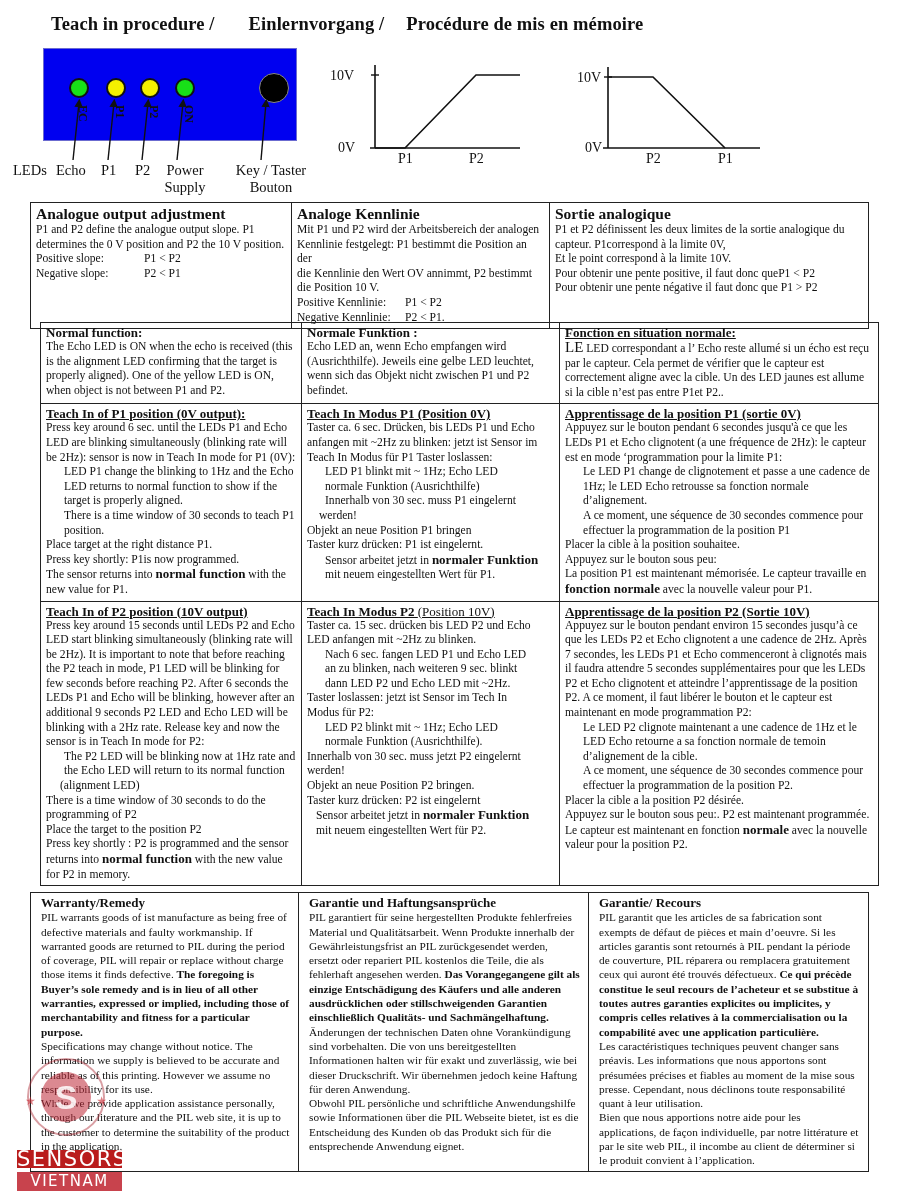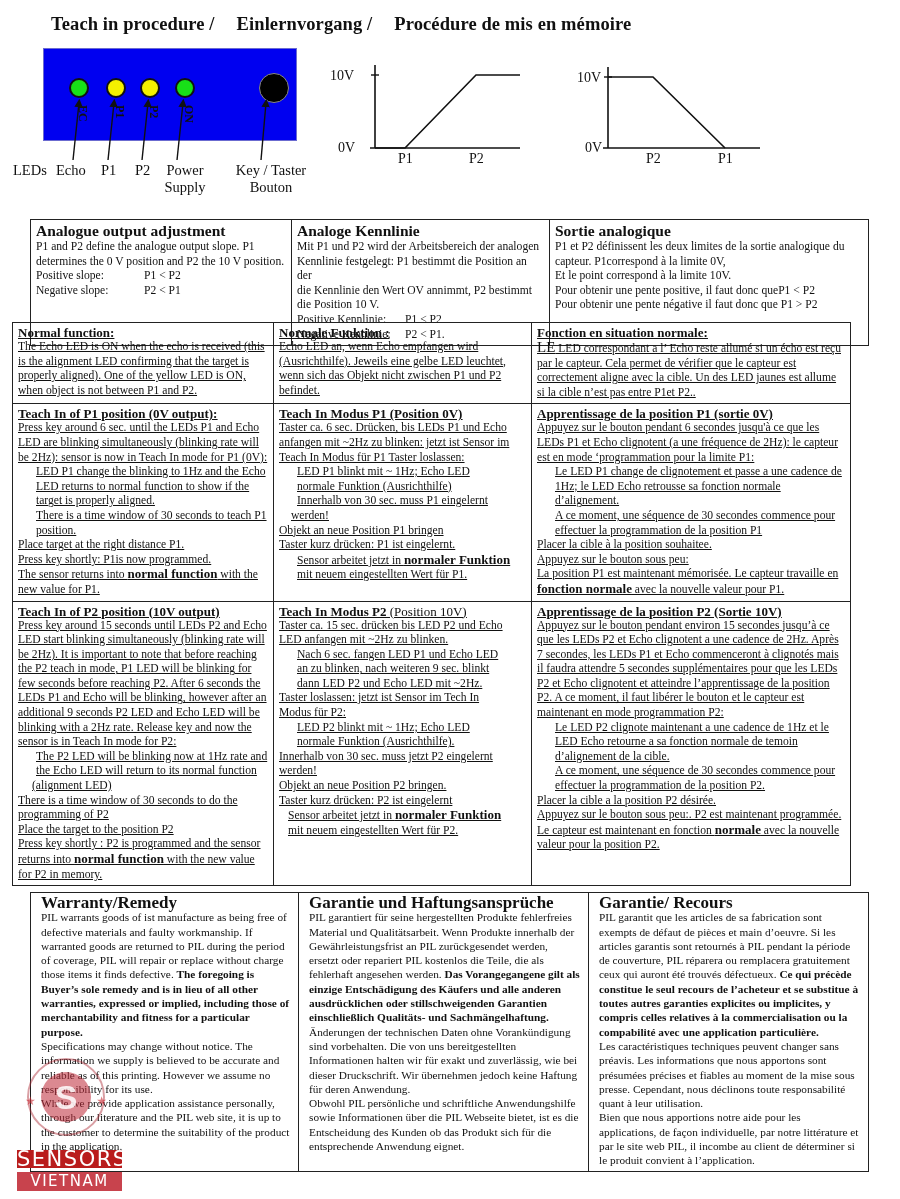--- a/index.html
+++ b/index.html
@@ -1,21 +1,21 @@
 <!DOCTYPE html>
 <html><head>
 <meta charset="utf-8">
 <style>
   * { box-sizing: border-box; margin: 0; padding: 0; }
   html, body { width: 900px; height: 1199px; background: #ffffff; overflow: hidden; }
   body { position: relative; font-family: "Liberation Serif", "DejaVu Serif", serif; color: #111; }
 
   .title { position: absolute; left: 43px; top: 14px; font-size: 18.5px; font-weight: bold; white-space: pre; letter-spacing: 0.1px; }
   .title span { display: inline-block; margin-left: 8px; }
-  .title .t2 { margin-left: 22px; }
+  .title .t2 { margin-left: 34px; }
   .title .t3 { margin-left: 22px; }
 
   
   .panel { position: absolute; left: 43px; top: 48px; width: 254px; height: 93px; background: #0000f0; border: 1px solid #6b6bd0; }
   .led { position: absolute; width: 20px; height: 20px; border-radius: 50%; border: 2.5px solid #111; top: 29px; }
   .led.green { background: #18e018; }
   .led.yellow { background: #f4f000; }
   .knob { position: absolute; width: 30px; height: 30px; border-radius: 50%; background: #000; border: 1px solid #888; left: 215px; top: 24px; }
   .led-tag { position: absolute; top: 56px; font-size: 12px; font-weight: bold; color: #111; transform: rotate(90deg); transform-origin: left top; white-space: nowrap; }
 
@@ -36,21 +36,21 @@
   .h-ul .normal-weight { font-weight: normal; }
   .h-b { font-size: 13px; font-weight: bold; display: block; line-height: 15px; }
   .line { display: block; }
   .indent { display: block; padding-left: 18px; }
   .kv { display: flex; }
   .kv .k { width: 108px; }
   .bigb { font-weight: bold; font-size: 13px; }
   .sc { font-size: 15px; }
 
   table.warranty td { font-size: 11.3px; line-height: 14.3px; padding: 3px 8px 3px 10px; }
-  .wtitle { font-weight: bold; font-size: 17px; display: block; }
+  .wtitle { font-weight: bold; font-size: 13px; display: block; }
   .bold { font-weight: bold; }
 
   
   .stamp { position: absolute; left: 27px; top: 1058px; width: 78px; height: 78px; border-radius: 50%; border: 2px solid rgba(170,40,50,0.45); pointer-events: none; }
   .stamp .inner { position: absolute; left: 12px; top: 12px; width: 50px; height: 50px; border-radius: 50%; background: rgba(190,40,55,0.55); color: rgba(255,255,255,0.85); font-family: "Liberation Sans", sans-serif; font-weight: bold; font-size: 34px; line-height: 50px; text-align: center; }
   .stamp .star { position: absolute; color: rgba(200,40,50,0.6); font-size: 12px; top: 34px; }
   .brand1 { position: absolute; left: 17px; top: 1150px; width: 105px; height: 18px; background: #b91c1c; color: #fff; font-family: "DejaVu Sans", sans-serif; font-size: 21px; line-height: 18px; text-align: center; letter-spacing: 1.5px; }
   .brand2 { position: absolute; left: 17px; top: 1172px; width: 105px; height: 19px; background: #c8434d; color: #fff; font-family: "DejaVu Sans", sans-serif; font-size: 15px; line-height: 19px; text-align: center; letter-spacing: 1.5px; }
 </style>
 </head>
@@ -114,21 +114,21 @@
       <line x1="28" y1="93" x2="185" y2="93" stroke="#111" stroke-width="1.6"></line>
       <line x1="29" y1="22" x2="37" y2="22" stroke="#111" stroke-width="1.4"></line>
       <text x="10" y="97">0V</text>
       <text x="2" y="27">10V</text>
       <text x="71" y="108">P2</text>
       <text x="143" y="108">P1</text>
       <polyline points="33,22 78,22 150,93" fill="none" stroke="#111" stroke-width="1.6"></polyline>
     </svg>
 </div>
 
-<table class="grid" style="left:30px; top:219px; width:838px;">
+<table class="grid" style="left:30px; top:202px; width:838px;">
   <colgroup>
       <col style="width:261px">
       <col style="width:258px">
       <col style="width:319px">
     </colgroup>
   <tbody>
       <tr>
     <td>
       <span class="h-big">Analogue output adjustment</span>
       <span class="line">P1 and P2 define the analogue output slope. P1</span>
@@ -162,21 +162,21 @@
       <span class="line">P1 et P2 définissent les deux limites de la sortie analogique du</span>
       <span class="line">capteur. P1correspond à la limite 0V,</span>
       <span class="line">Et le point correspond à la limite 10V.</span>
       <span class="line">Pour obtenir une pente positive, il faut donc queP1 &lt; P2</span>
       <span class="line">Pour obtenir une pente négative il faut donc que P1 &gt; P2</span>
     </td>
   </tr>
 </tbody>
   </table>
 
-<table class="grid" style="left:12px; top:322px; width:838px;text-decoration:underline;">
+<table class="grid" style="left:40px; top:322px; width:838px;">
   <colgroup>
       <col style="width:261px">
       <col style="width:258px">
       <col style="width:319px">
     </colgroup>
   <tbody>
       <tr>
     <td>
       <span class="h-b">Normal function:</span>
       <span class="line">The Echo LED is ON when the echo is received (this</span>

